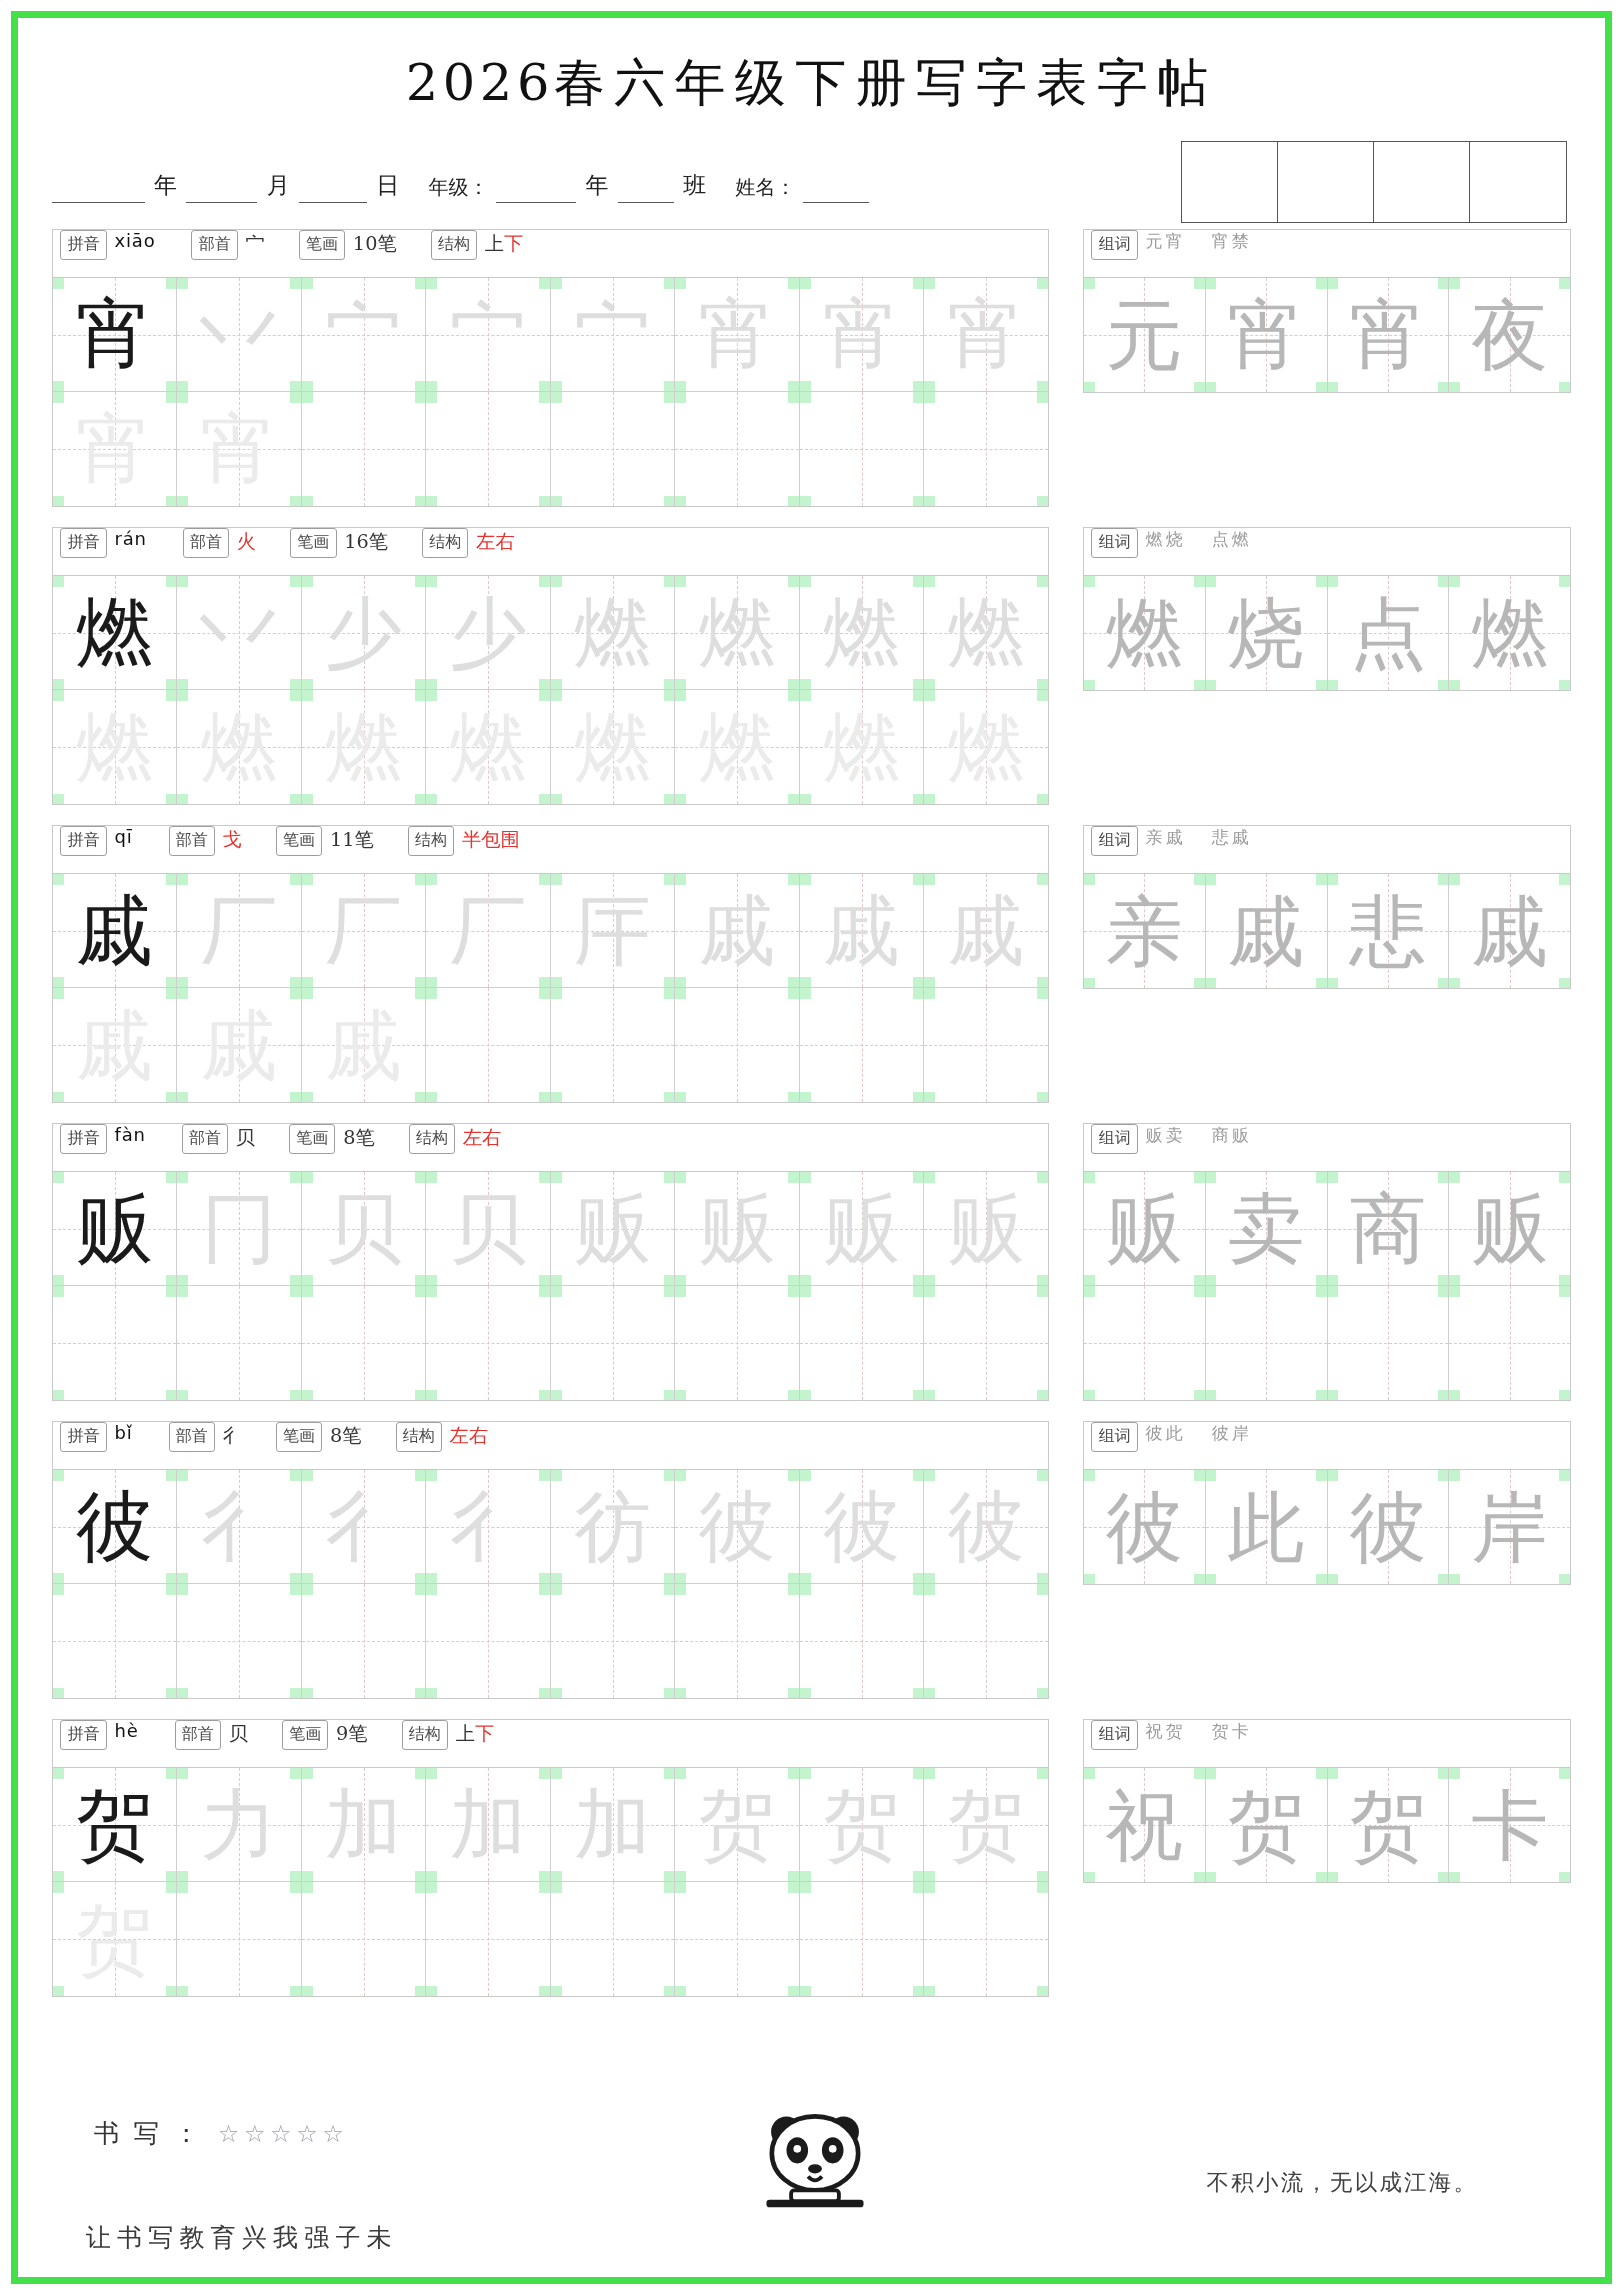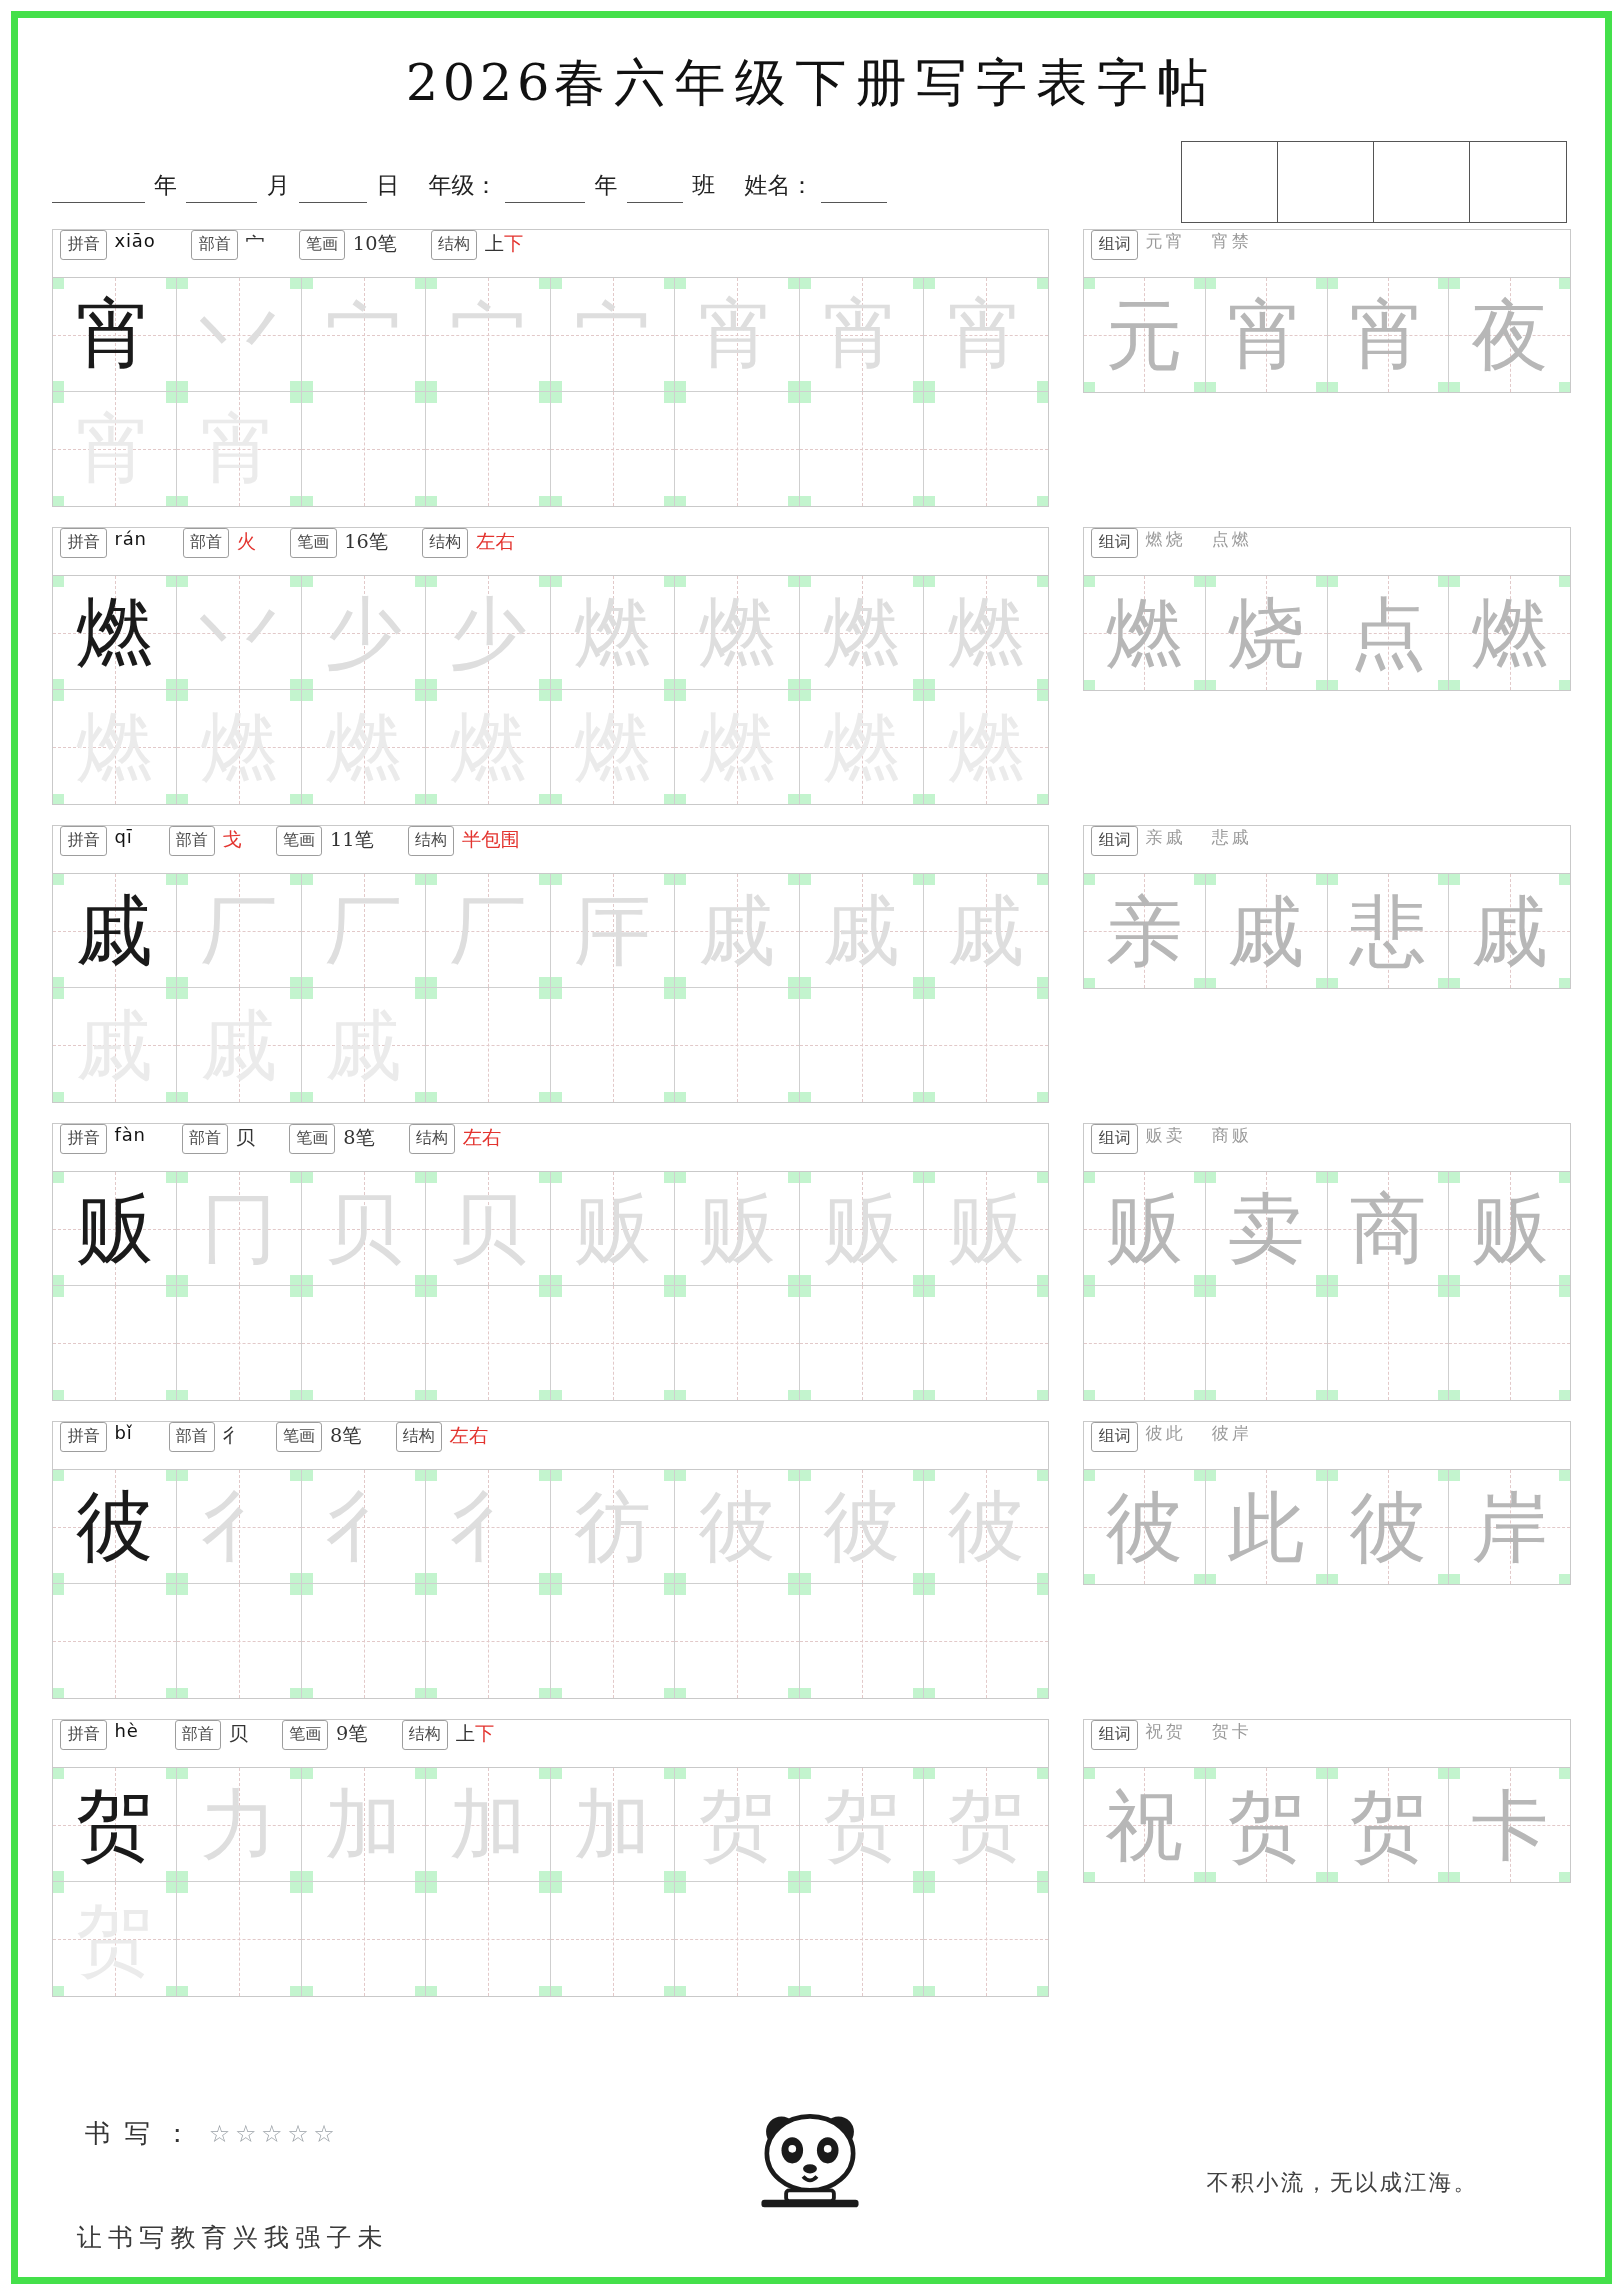--- a/index.html
+++ b/index.html
@@ -27,21 +27,21 @@
     font-family:"DejaVu Serif",serif;font-size:23px;color:#222;
   }
   .blank{display:inline-block;border-bottom:1.5px solid #555;height:26px;}
   .b1{width:93px;}
   .b2{width:71px;}
   .b3{width:68px;}
   .b4{width:80px;}
   .b5{width:56px;}
   .b6{width:66px;}
   .lbl{padding:0 9.3px 1.5px 9.3px;font-size:23px;}
-  .lbl2{padding:0 7.7px 1.5px 20px;font-size:23px;}
+  .lbl2{padding:0 7.7px 1.5px 20px;font-size:20px;}
 
   .namebox{
     position:absolute;right:4.6px;top:10.8px;
     display:flex;border:1.5px solid #555;background:#fff;
   }
   .namebox div{width:96px;height:80px;border-right:1.5px solid #555;box-sizing:border-box;}
   .namebox div:last-child{border-right:none;}
 
   
   .rows{margin-top:6.2px;}
@@ -99,21 +99,21 @@
     font-family:"DejaVu Serif",serif;
     font-size:77px;line-height:1;
     z-index:2;
   }
   .g-dark{color:#1a1a1a;}
   .g-mid{color:#b7b7b7;}
   .g-light{color:#dedede;}
   .g-faint{color:#ebebeb;}
 
   
-  .footer{position:absolute;left:31px;right:34px;bottom:10.8px;height:170px;}
+  .footer{position:absolute;left:40px;right:34px;bottom:10.8px;height:170px;}
   .fwrite{position:absolute;left:36px;top:20px;font-family:"DejaVu Serif",serif;font-size:25.5px;color:#333;letter-spacing:3.1px;}
   .stars{color:#9aa0a6;font-size:24px;letter-spacing:4.6px;margin-left:4.6px;}
   .fmotto{position:absolute;left:28px;bottom:12.4px;font-family:"DejaVu Serif",serif;font-size:25px;color:#3a3a3a;letter-spacing:6.2px;}
   .fquote{position:absolute;right:93px;top:71px;font-family:"DejaVu Serif",serif;font-size:22.4px;color:#404040;letter-spacing:2.3px;}
   .panda{position:absolute;left:50%;transform:translateX(-50%);top:4.6px;width:162px;height:131px;}
 </style>
 </head>
 <body>
 
 <div class="page">

